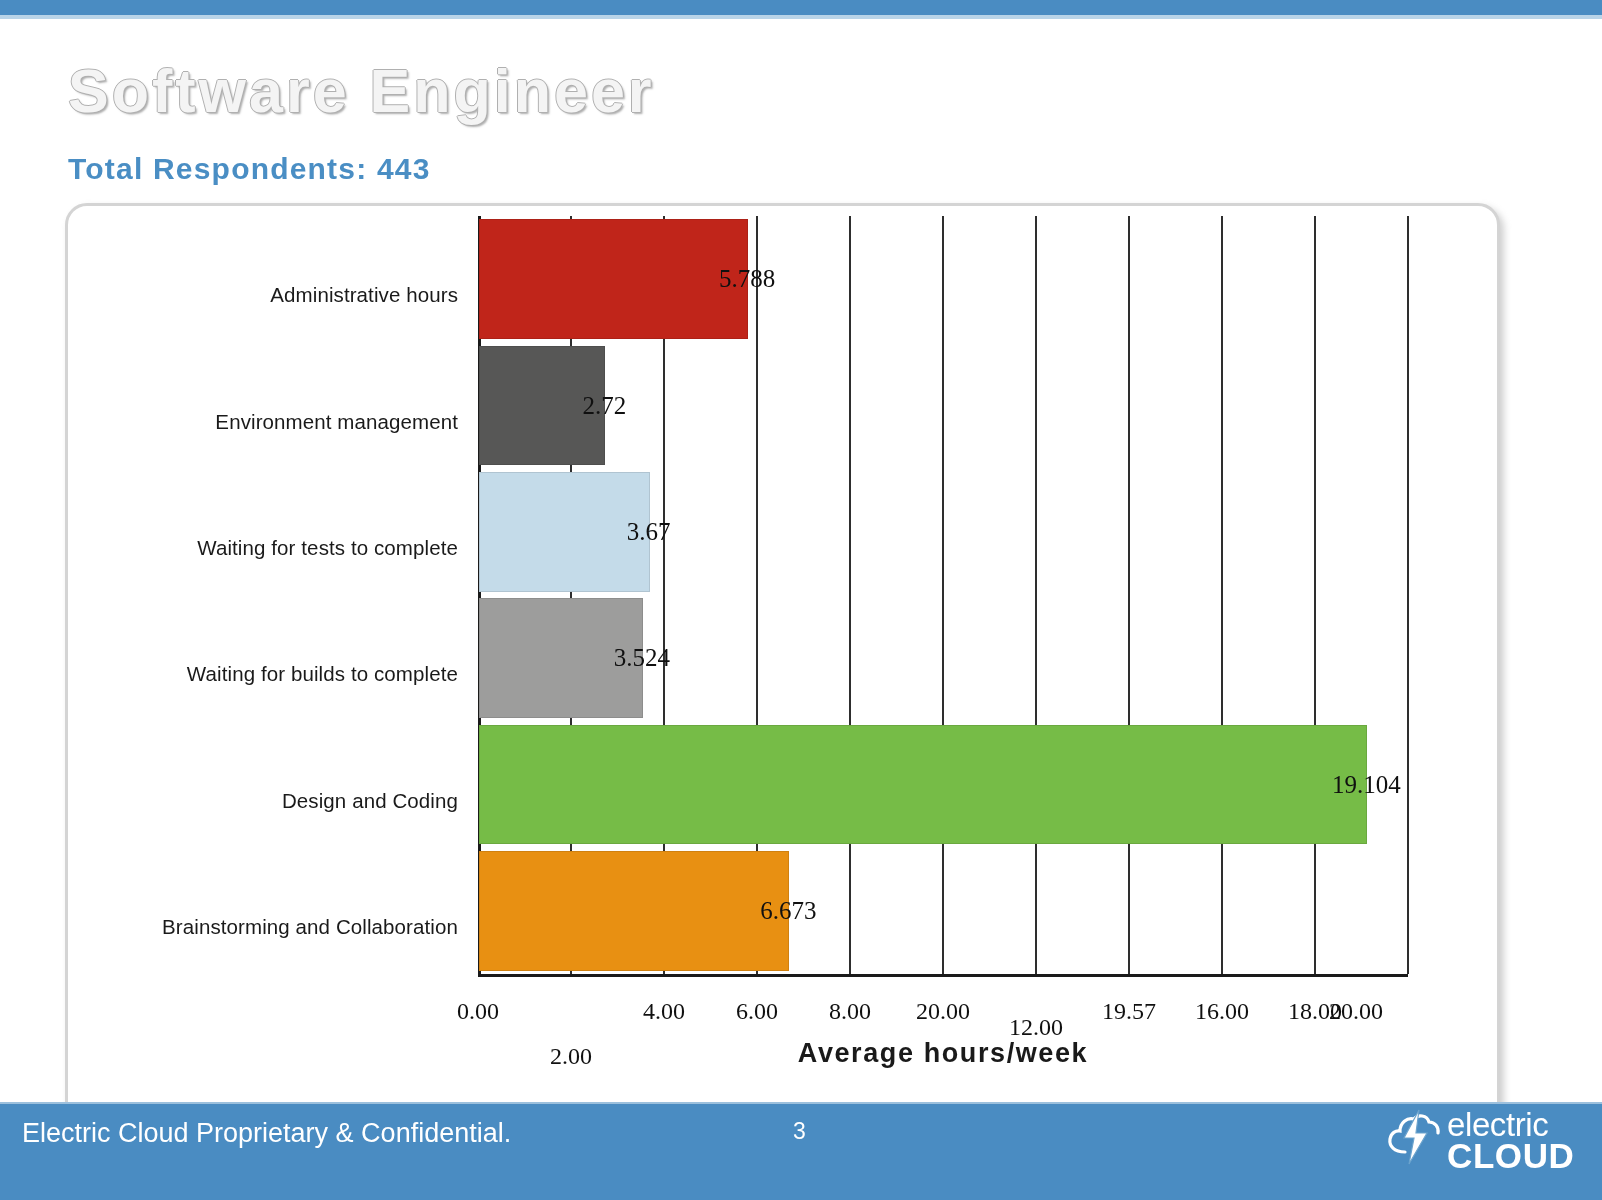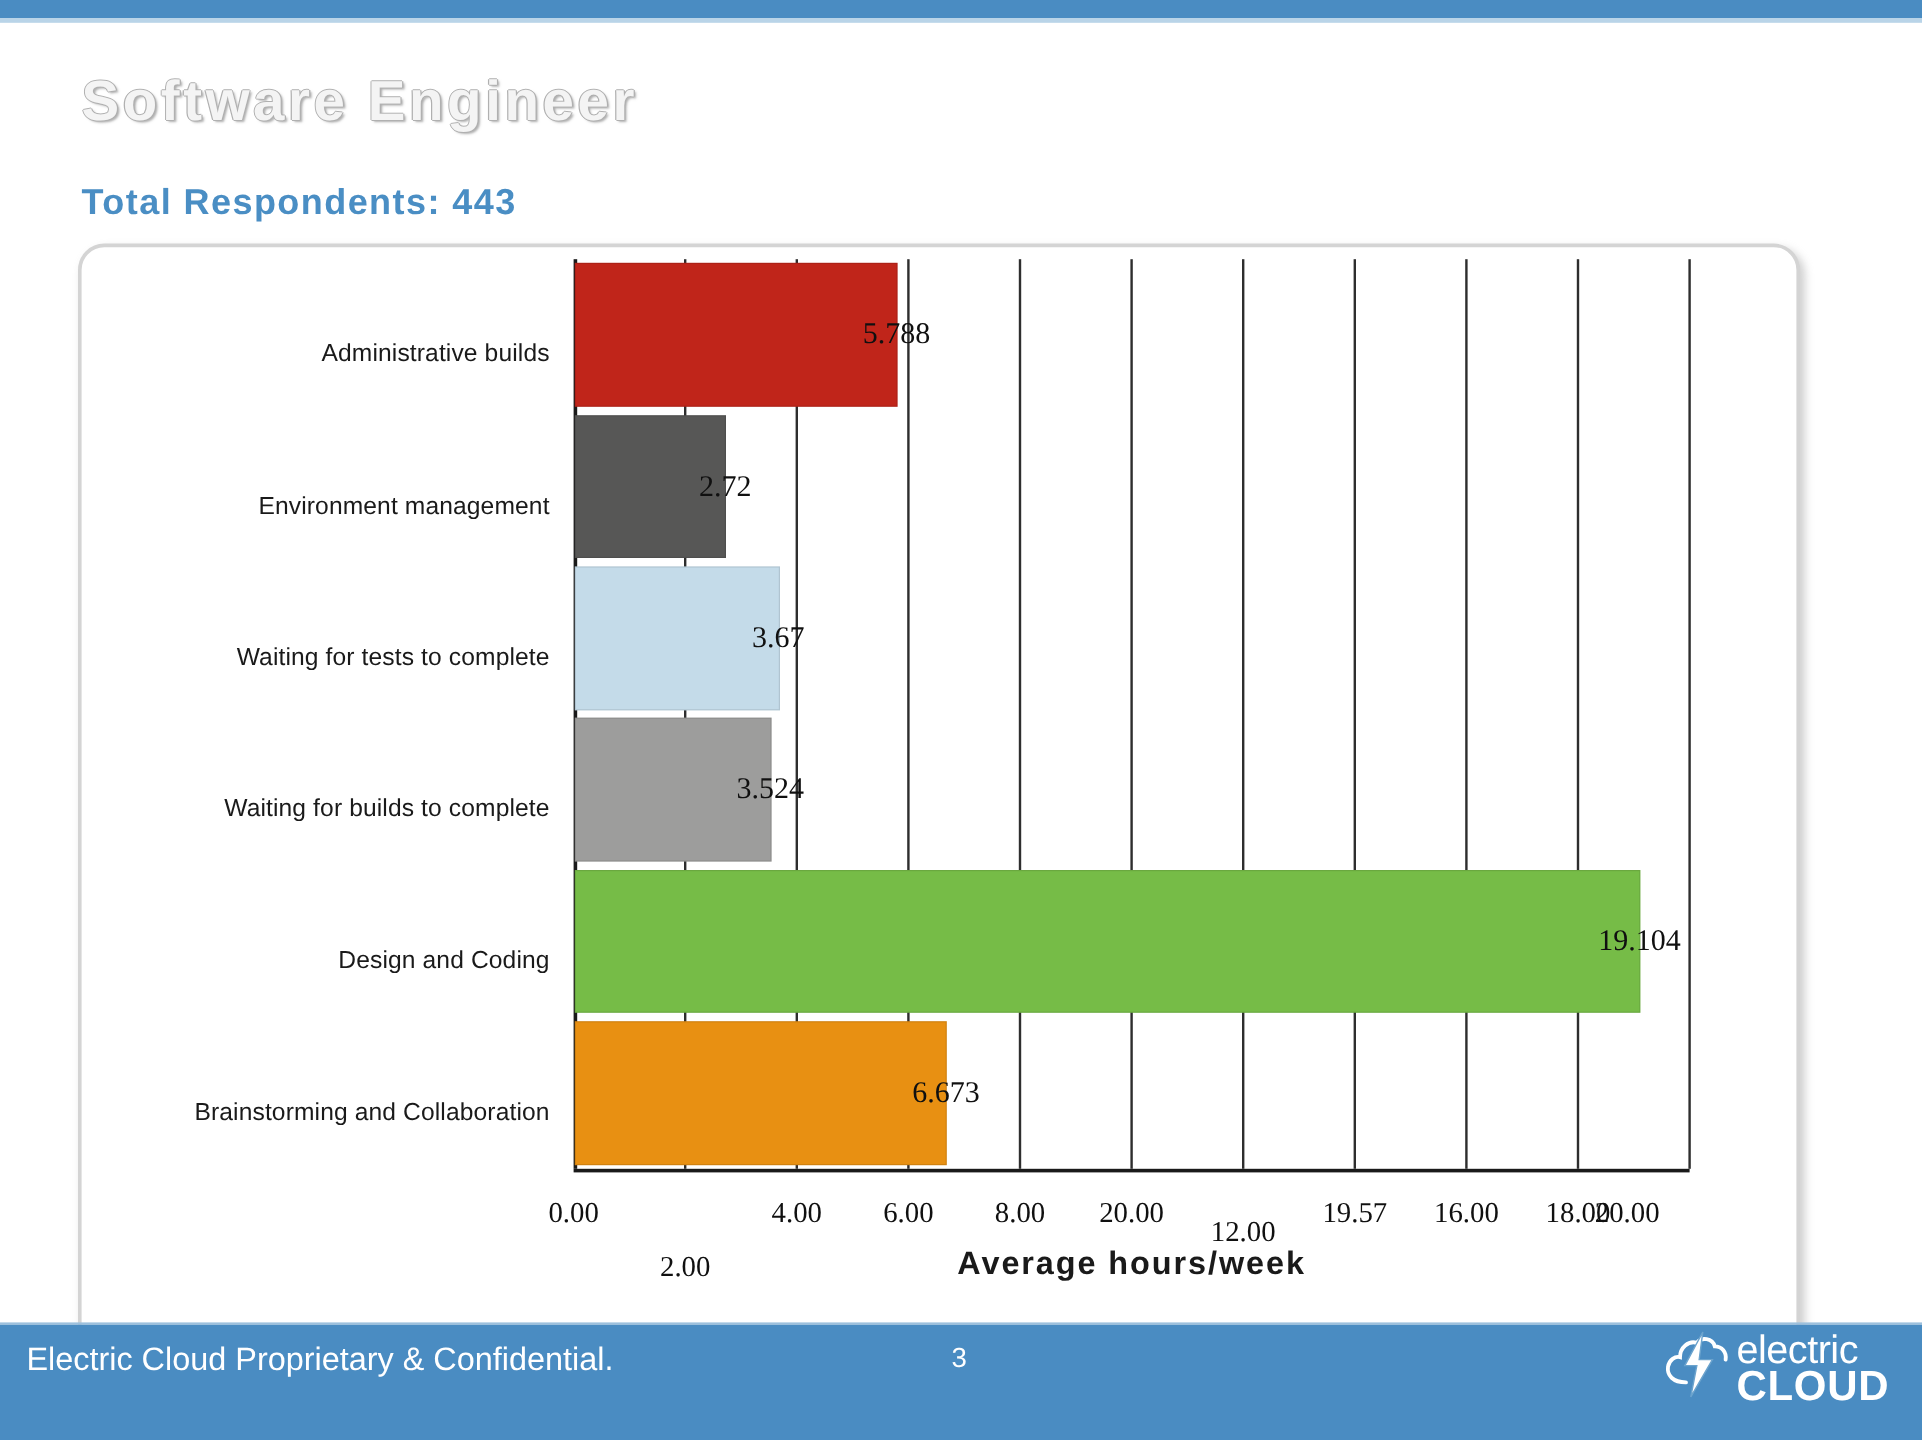--- a/index.html
+++ b/index.html
@@ -17,21 +17,21 @@
     background:#4a8cc2;
   }
   .top-band-line{
     position:absolute;left:0;top:15px;width:1602px;height:4px;
     background:#b9d4e8;
   }
 
   
   .slide-title{
     position:absolute;left:68px;top:56px;
-    font-size:47px;font-weight:bold;
+    font-size:61px;font-weight:bold;
     letter-spacing:3px;
     color:#f4f4f4;
     text-shadow:
        1px 0 0 #b0b0b0, -1px 0 0 #b0b0b0,
        0 1px 0 #b0b0b0, 0 -1px 0 #b0b0b0,
        2px 2px 2px rgba(130,130,130,.65);
     white-space:nowrap;
   }
 
   .subtitle{
@@ -156,21 +156,21 @@
 
 <div class="top-band"></div>
 <div class="top-band-line"></div>
 
 <div class="slide-title">Software Engineer</div>
 <div class="subtitle">Total Respondents: 443</div>
 
 <div class="chart-card"></div>
 
 <div class="cat-labels" id="cat-labels">
-    <div class="cat-label" style="top: 63.1667px;">Administrative builds</div>
+    <div class="cat-label" style="top: 63.1667px;">Administrative hours</div>
     <div class="cat-label" style="top: 189.5px;">Environment management</div>
     <div class="cat-label" style="top: 315.833px;">Waiting for tests to complete</div>
     <div class="cat-label" style="top: 442.167px;">Waiting for builds to complete</div>
     <div class="cat-label" style="top: 568.5px;">Design and Coding</div>
     <div class="cat-label" style="top: 694.833px;">Brainstorming and Collaboration</div>
   </div>
 
 <div class="plot" id="plot">
   <div class="axis-y"></div>
   <div class="axis-x"></div>

